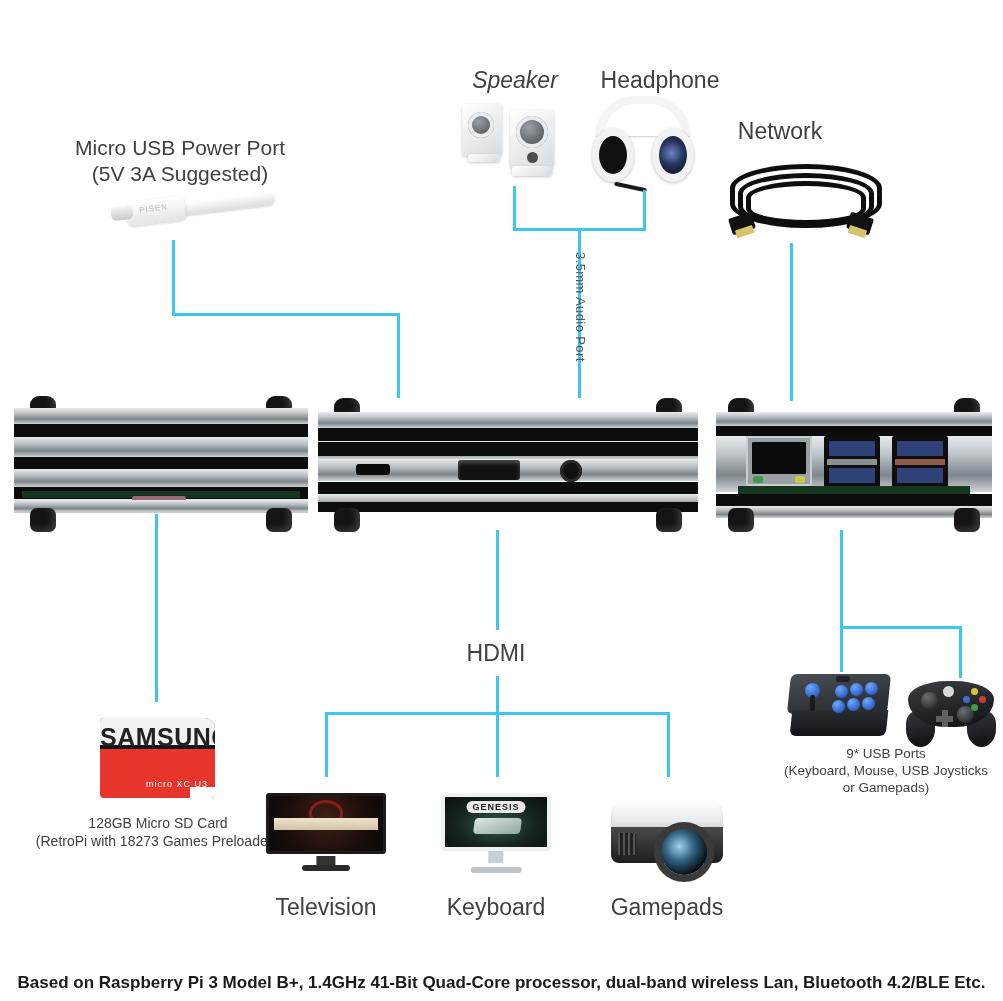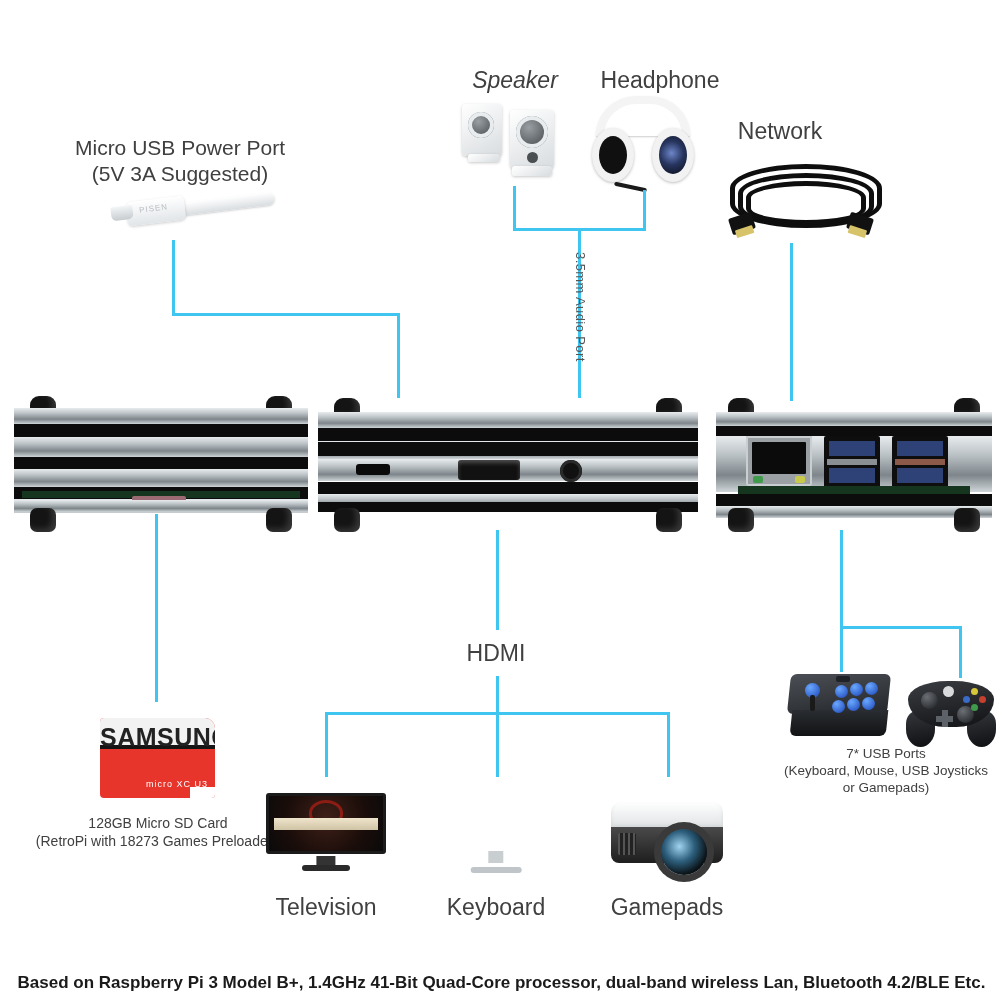--- a/index.html
+++ b/index.html
@@ -312,20 +312,24 @@
   <div class="tv-screen">
     <div class="tv-logo"></div>
     <div class="tv-band"></div>
   </div>
   <div class="tv-neck"></div>
   <div class="tv-stand"></div>
 </div>
 <div class="lbl lbl-xl" style="left:246px;top:893px;width:160px;">Television</div>
 
 <div class="mon" style="left:441px;top:793px;width:110px;height:80px;">
+  <div class="mon-screen">
+    <div class="mon-gen">GENESIS</div>
+    <div class="mon-console"></div>
+  </div>
   <div class="mon-neck"></div>
   <div class="mon-base"></div>
 </div>
 <div class="lbl lbl-xl" style="left:426px;top:893px;width:140px;">Keyboard</div>
 
 <div class="proj" style="left:611px;top:802px;width:112px;height:62px;">
   <div class="proj-top"></div>
   <div class="proj-bot"></div>
   <div class="proj-vent"></div>
   <div class="proj-lens"></div>
@@ -352,17 +356,17 @@
   <div class="pad-st" style="left:13px;top:16px;"></div>
   <div class="pad-st" style="right:20px;top:30px;"></div>
   <div class="pad-dpad" style="left:28px;top:34px;"></div>
   <div class="pad-abxy" style="right:16px;top:12px;background:#d8c63a;"></div>
   <div class="pad-abxy" style="right:8px;top:20px;background:#c6402f;"></div>
   <div class="pad-abxy" style="right:24px;top:20px;background:#3a6bc6;"></div>
   <div class="pad-abxy" style="right:16px;top:28px;background:#3f9a4c;"></div>
   <div class="pad-st" style="left:35px;top:10px;width:11px;height:11px;background:#d8dadc;"></div>
 </div>
 
-<div class="lbl lbl-sm" style="left:773px;top:746px;width:226px;">7* USB Ports
+<div class="lbl lbl-sm" style="left:773px;top:746px;width:226px;">9* USB Ports
 (Keyboard, Mouse, USB Joysticks
 or Gamepads)</div>
 
 <div class="footer">Based on Raspberry Pi 3 Model B+, 1.4GHz 41-Bit Quad-Core processor, dual-band wireless Lan, Bluetooth 4.2/BLE Etc.</div>
 
 </body></html>

